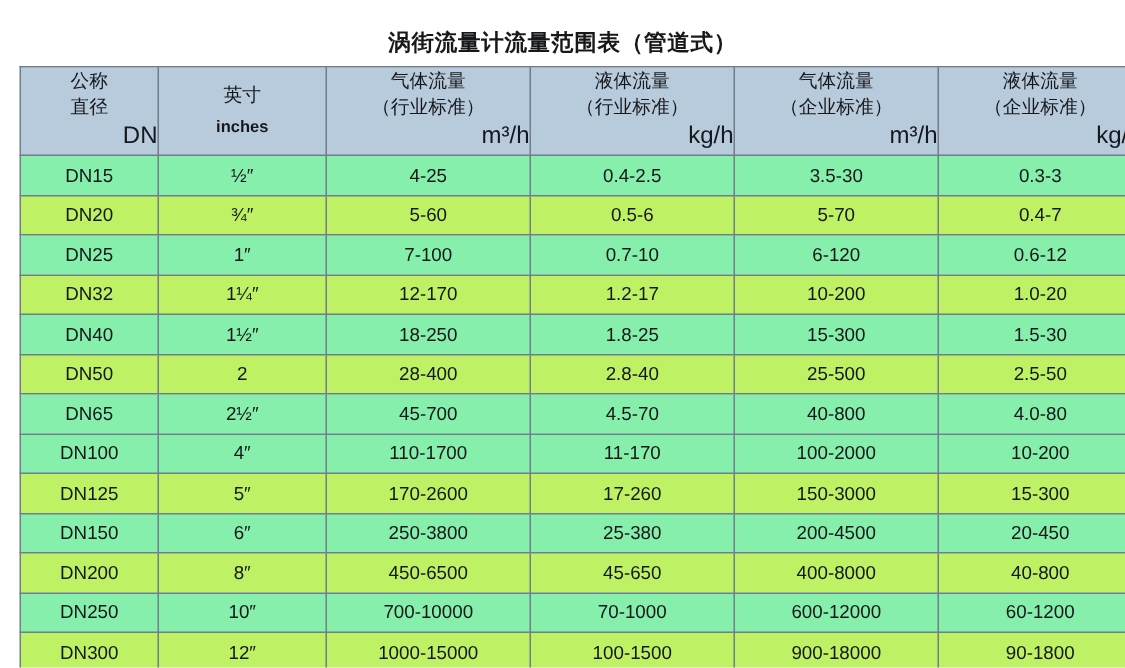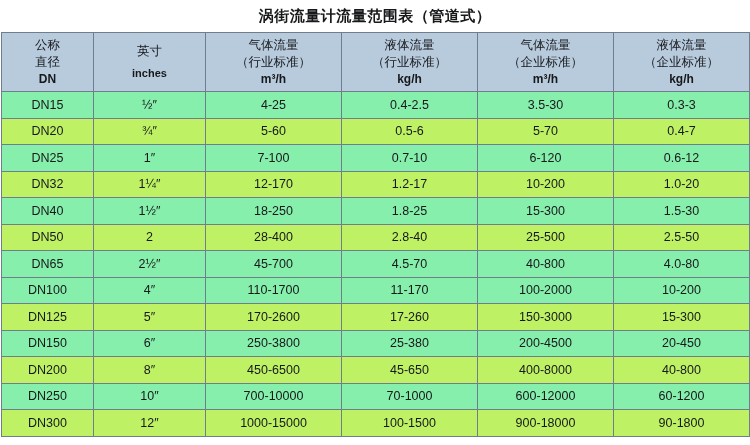--- a/index.html
+++ b/index.html
@@ -10,21 +10,21 @@
     width: 750px;
     height: 445px;
     background: #ffffff;
     font-family: "Liberation Sans", sans-serif;
     overflow: hidden;
   }
   .doc {
     width: 750px;
     height: 445px;
     box-sizing: border-box;
-    padding: 0;
+    padding: 12px;
     background: #ffffff;
     display: flex;
     flex-direction: column;
   }
   .title {
     text-align: center;
     font-size: 15px;
     font-weight: bold;
     color: #17181a;
     padding: 7px 0 6px 0;
@@ -51,22 +51,23 @@
     height: 58px;
     line-height: 1.35;
     font-size: 13px;
   }
   thead th .sub {
     display: block;
     font-weight: normal;
   }
   thead th .unit {
     display: block;
-    font-weight: bold;
-    font-size: 12px;
+    font-weight: normal;
+    font-size: 16px;
+    text-align: right;
   }
   thead th.col-inch .small {
     display: block;
     font-weight: bold;
     font-size: 11px;
     margin-top: 6px;
   }
   tbody tr td {
     height: 25.5px;
   }

